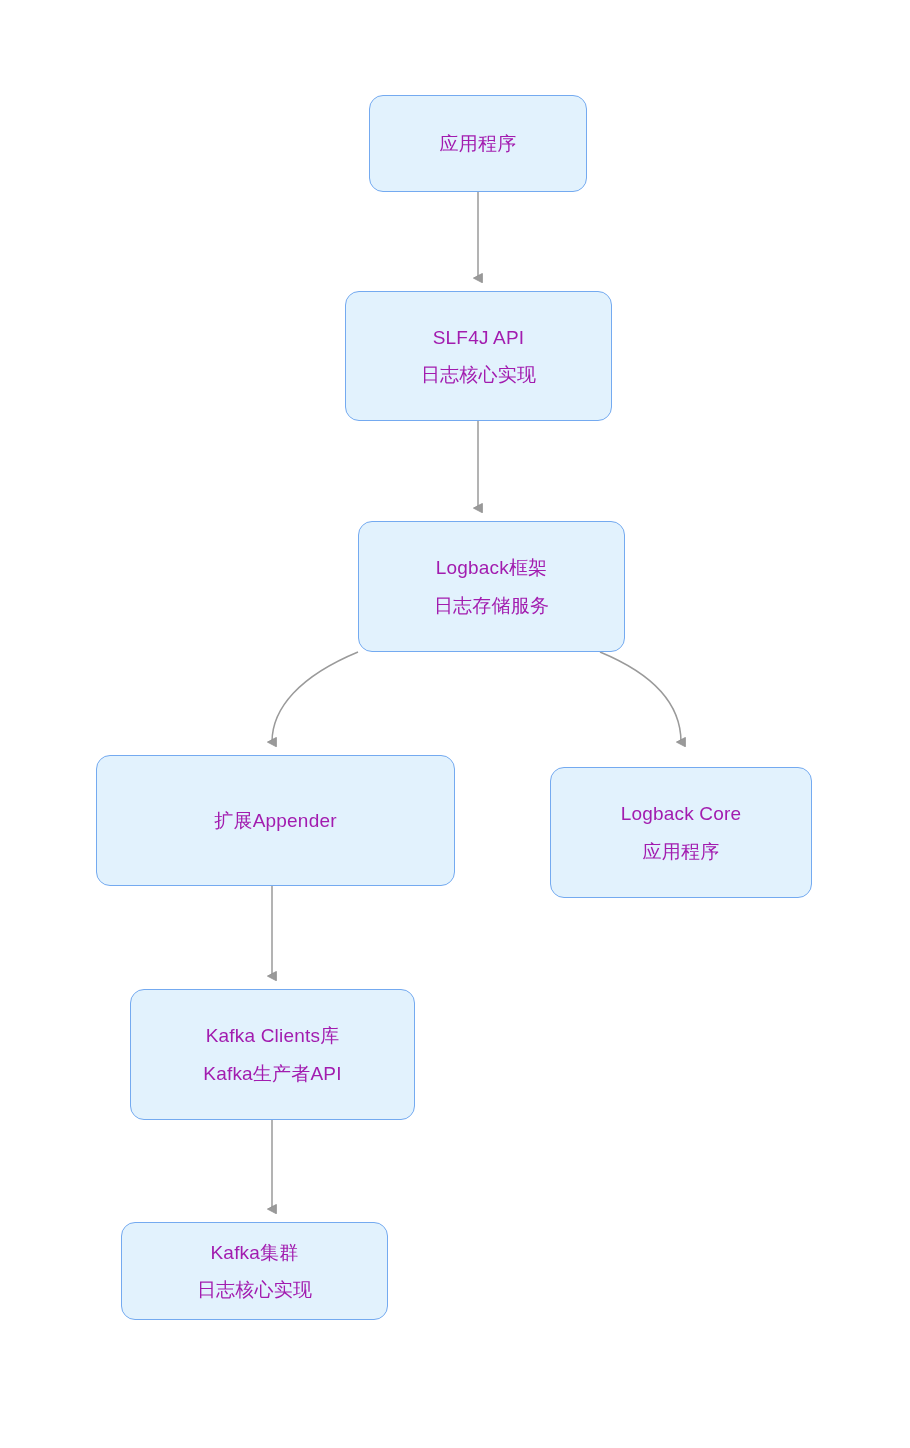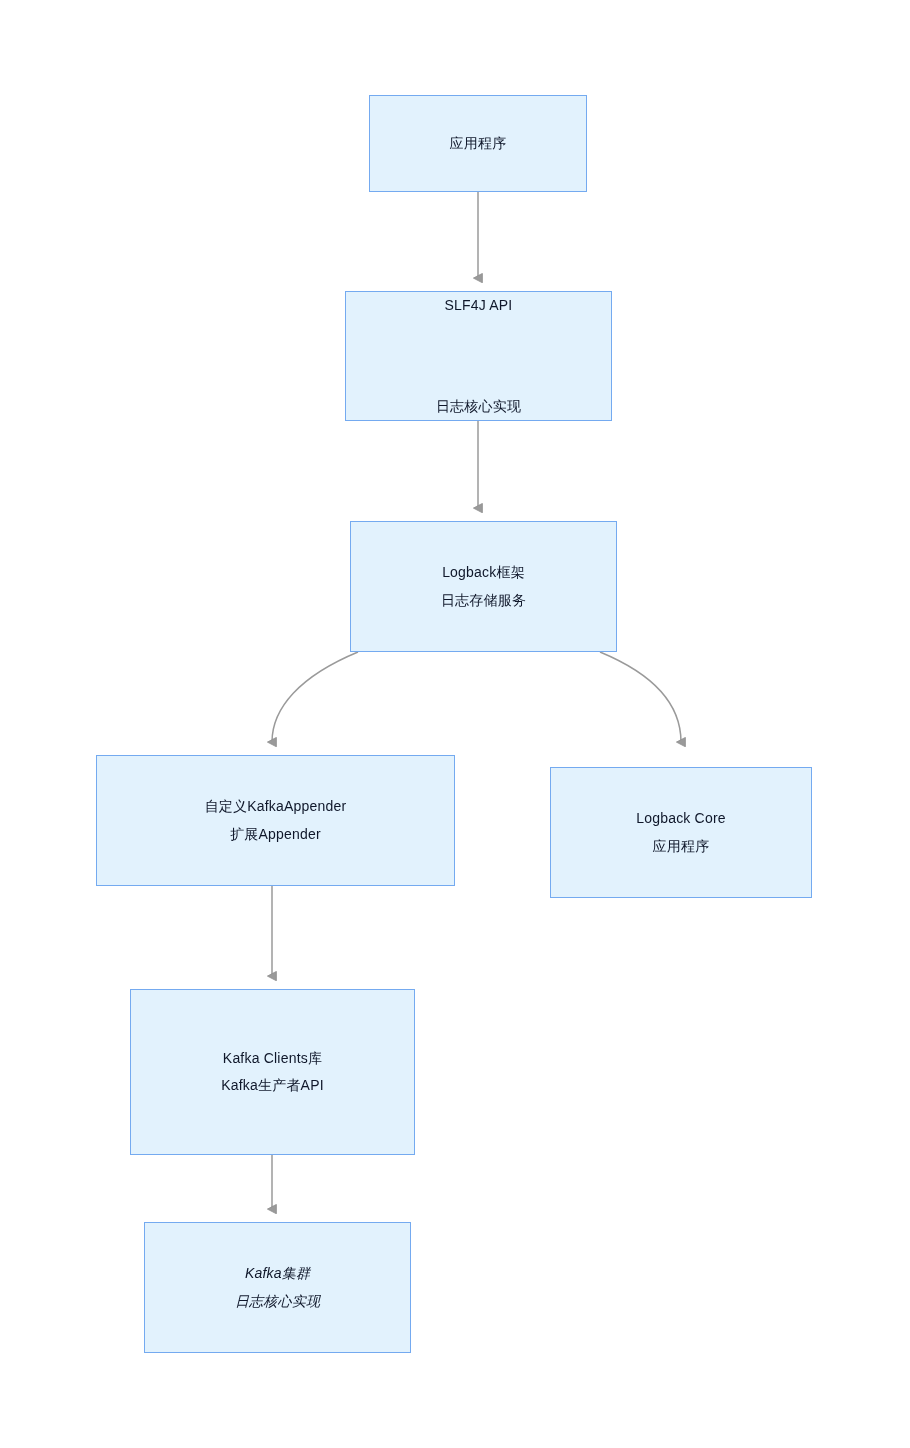--- a/index.html
+++ b/index.html
@@ -27,27 +27,27 @@
     top: 0;
     width: 910px;
     height: 1448px;
     pointer-events: none;
   }
   .node {
     position: absolute;
     box-sizing: border-box;
     background: #e2f2fd;
     border: 1.6px solid #74aaf0;
-    border-radius: 0;
+    border-radius: 14px;
     display: flex;
     flex-direction: column;
     align-items: center;
     justify-content: center;
-    color: #0f172a;
-    font-size: 14px;
+    color: #a21caf;
+    font-size: 19px;
     line-height: 1.95;
     letter-spacing: 0.2px;
     text-align: center;
     white-space: nowrap;
   }
   .node .line {
     display: block;
   }
 </style>
 </head>
@@ -69,43 +69,42 @@
       <path d="M 600 652 C 658 676, 681 708, 681 742" marker-end="url(#arrowhead)"></path>
       <path d="M 272 886 L 272 976" marker-end="url(#arrowhead)"></path>
       <path d="M 272 1120 L 272 1209" marker-end="url(#arrowhead)"></path>
     </g>
   </svg>
 
   <div class="node" style="left:369px; top:95px; width:218px; height:97px;">
     <span class="line">应用程序</span>
   </div>
 
-  <div class="node" style="left:345px; top:291px; width:267px; height:130px;justify-content:space-between;">
+  <div class="node" style="left:345px; top:291px; width:267px; height:130px;">
     <span class="line">SLF4J API</span>
     <span class="line">日志核心实现</span>
   </div>
 
-  <div class="node" style="left:350px; top:521px; width:267px; height:131px;">
+  <div class="node" style="left:358px; top:521px; width:267px; height:131px;">
     <span class="line">Logback框架</span>
     <span class="line">日志存储服务</span>
   </div>
 
   <div class="node" style="left:96px; top:755px; width:359px; height:131px;">
-    <span class="line">自定义KafkaAppender</span>
     <span class="line">扩展Appender</span>
   </div>
 
   <div class="node" style="left:550px; top:755px; width:262px; height:131px;margin-top:12px;">
     <span class="line">Logback Core</span>
     <span class="line">应用程序</span>
   </div>
 
-  <div class="node" style="left:130px; top:989px; width:285px; height:166px;">
+  <div class="node" style="left:130px; top:989px; width:285px; height:131px;">
     <span class="line">Kafka Clients库</span>
     <span class="line">Kafka生产者API</span>
   </div>
 
-  <div class="node" style="left:144px; top:1222px; width:267px; height:131px;font-style:italic;">
+  <div class="node" style="left:121px; top:1222px; width:267px; height:98px;">
     <span class="line">Kafka集群</span>
     <span class="line">日志核心实现</span>
   </div>
 
 </div>
 
 </body></html>

